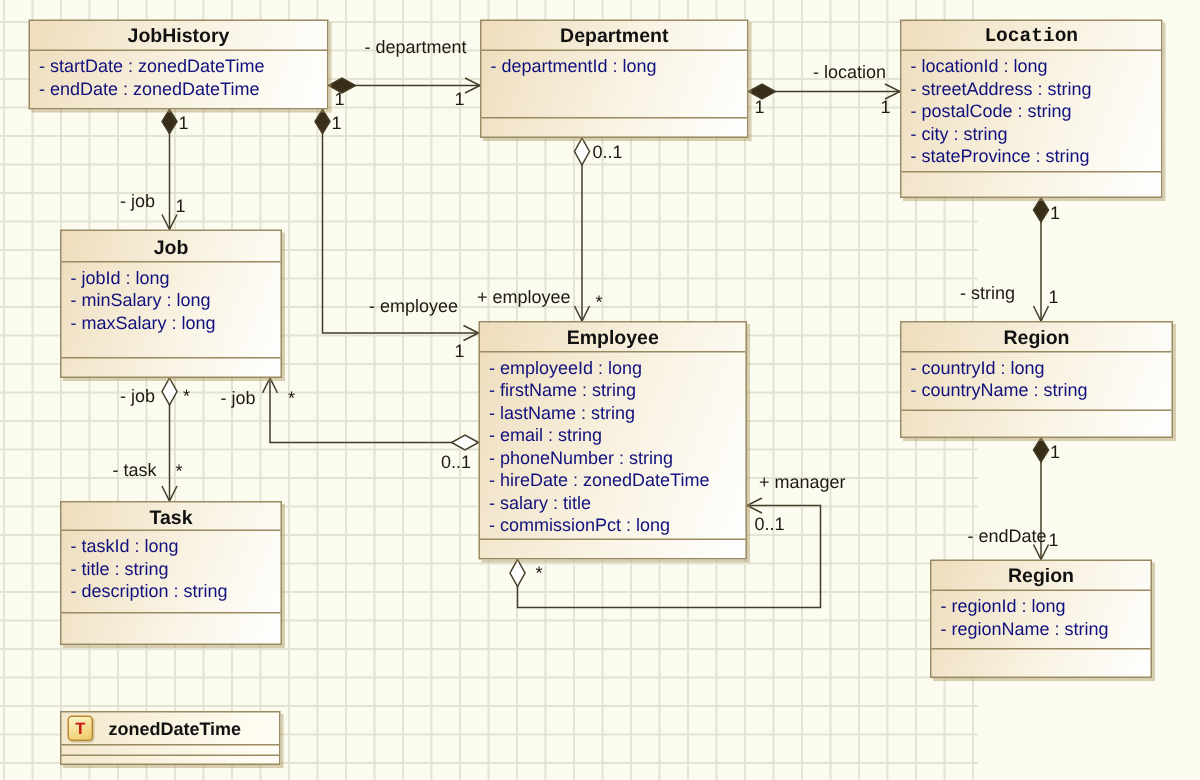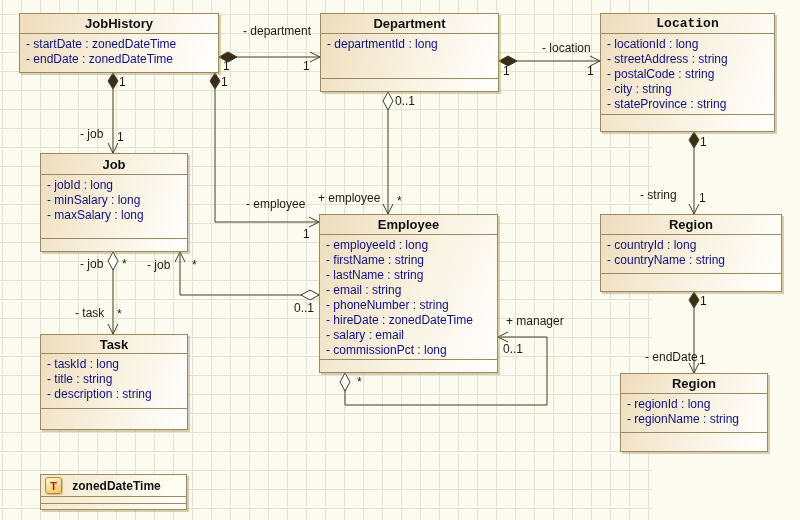--- a/index.html
+++ b/index.html
@@ -164,21 +164,21 @@
 
   <div class="uml-class" style="left:319px;top:214px;width:179px;height:159px;">
     <div class="uml-title" style="height:19px;">Employee</div>
     <div class="uml-attrs">
       <div class="attr-line">- employeeId : long</div>
       <div class="attr-line">- firstName : string</div>
       <div class="attr-line">- lastName : string</div>
       <div class="attr-line">- email : string</div>
       <div class="attr-line">- phoneNumber : string</div>
       <div class="attr-line">- hireDate : zonedDateTime</div>
-      <div class="attr-line">- salary : email</div>
+      <div class="attr-line">- salary : title</div>
       <div class="attr-line">- commissionPct : long</div>
     </div>
     <div class="uml-ops" style="height:12px;"></div>
   </div>
 
   <div class="uml-class" style="left:600px;top:214px;width:182px;height:78px;">
     <div class="uml-title" style="height:19px;">Region</div>
     <div class="uml-attrs">
       <div class="attr-line">- countryId : long</div>
       <div class="attr-line">- countryName : string</div>

